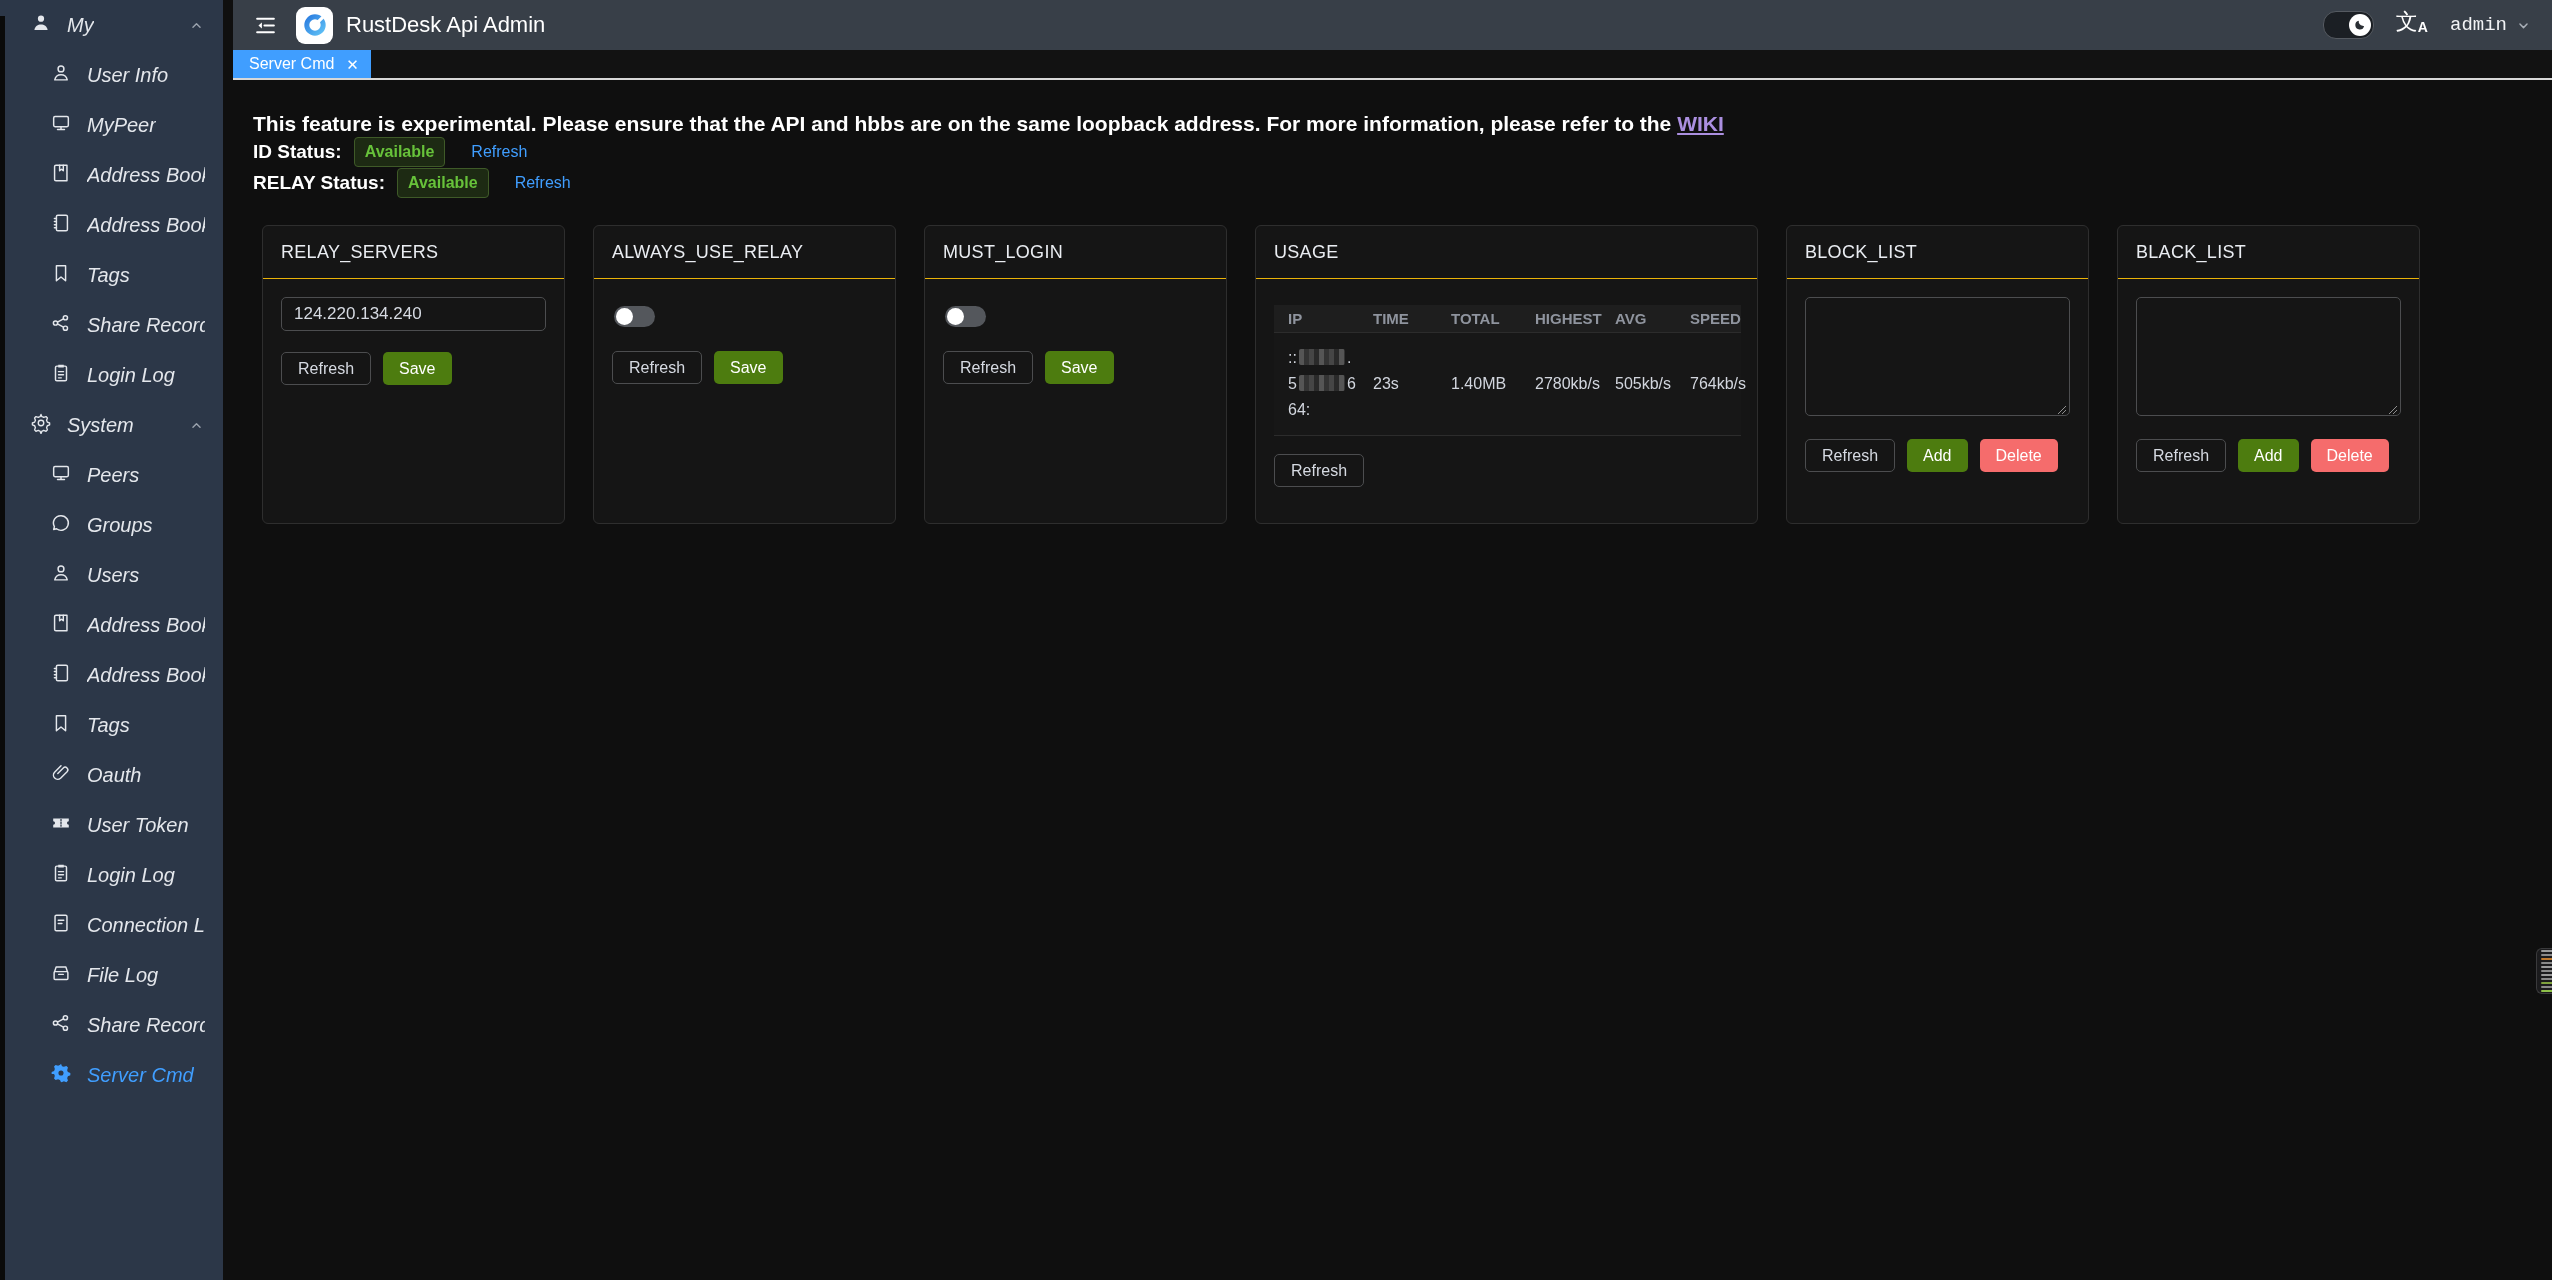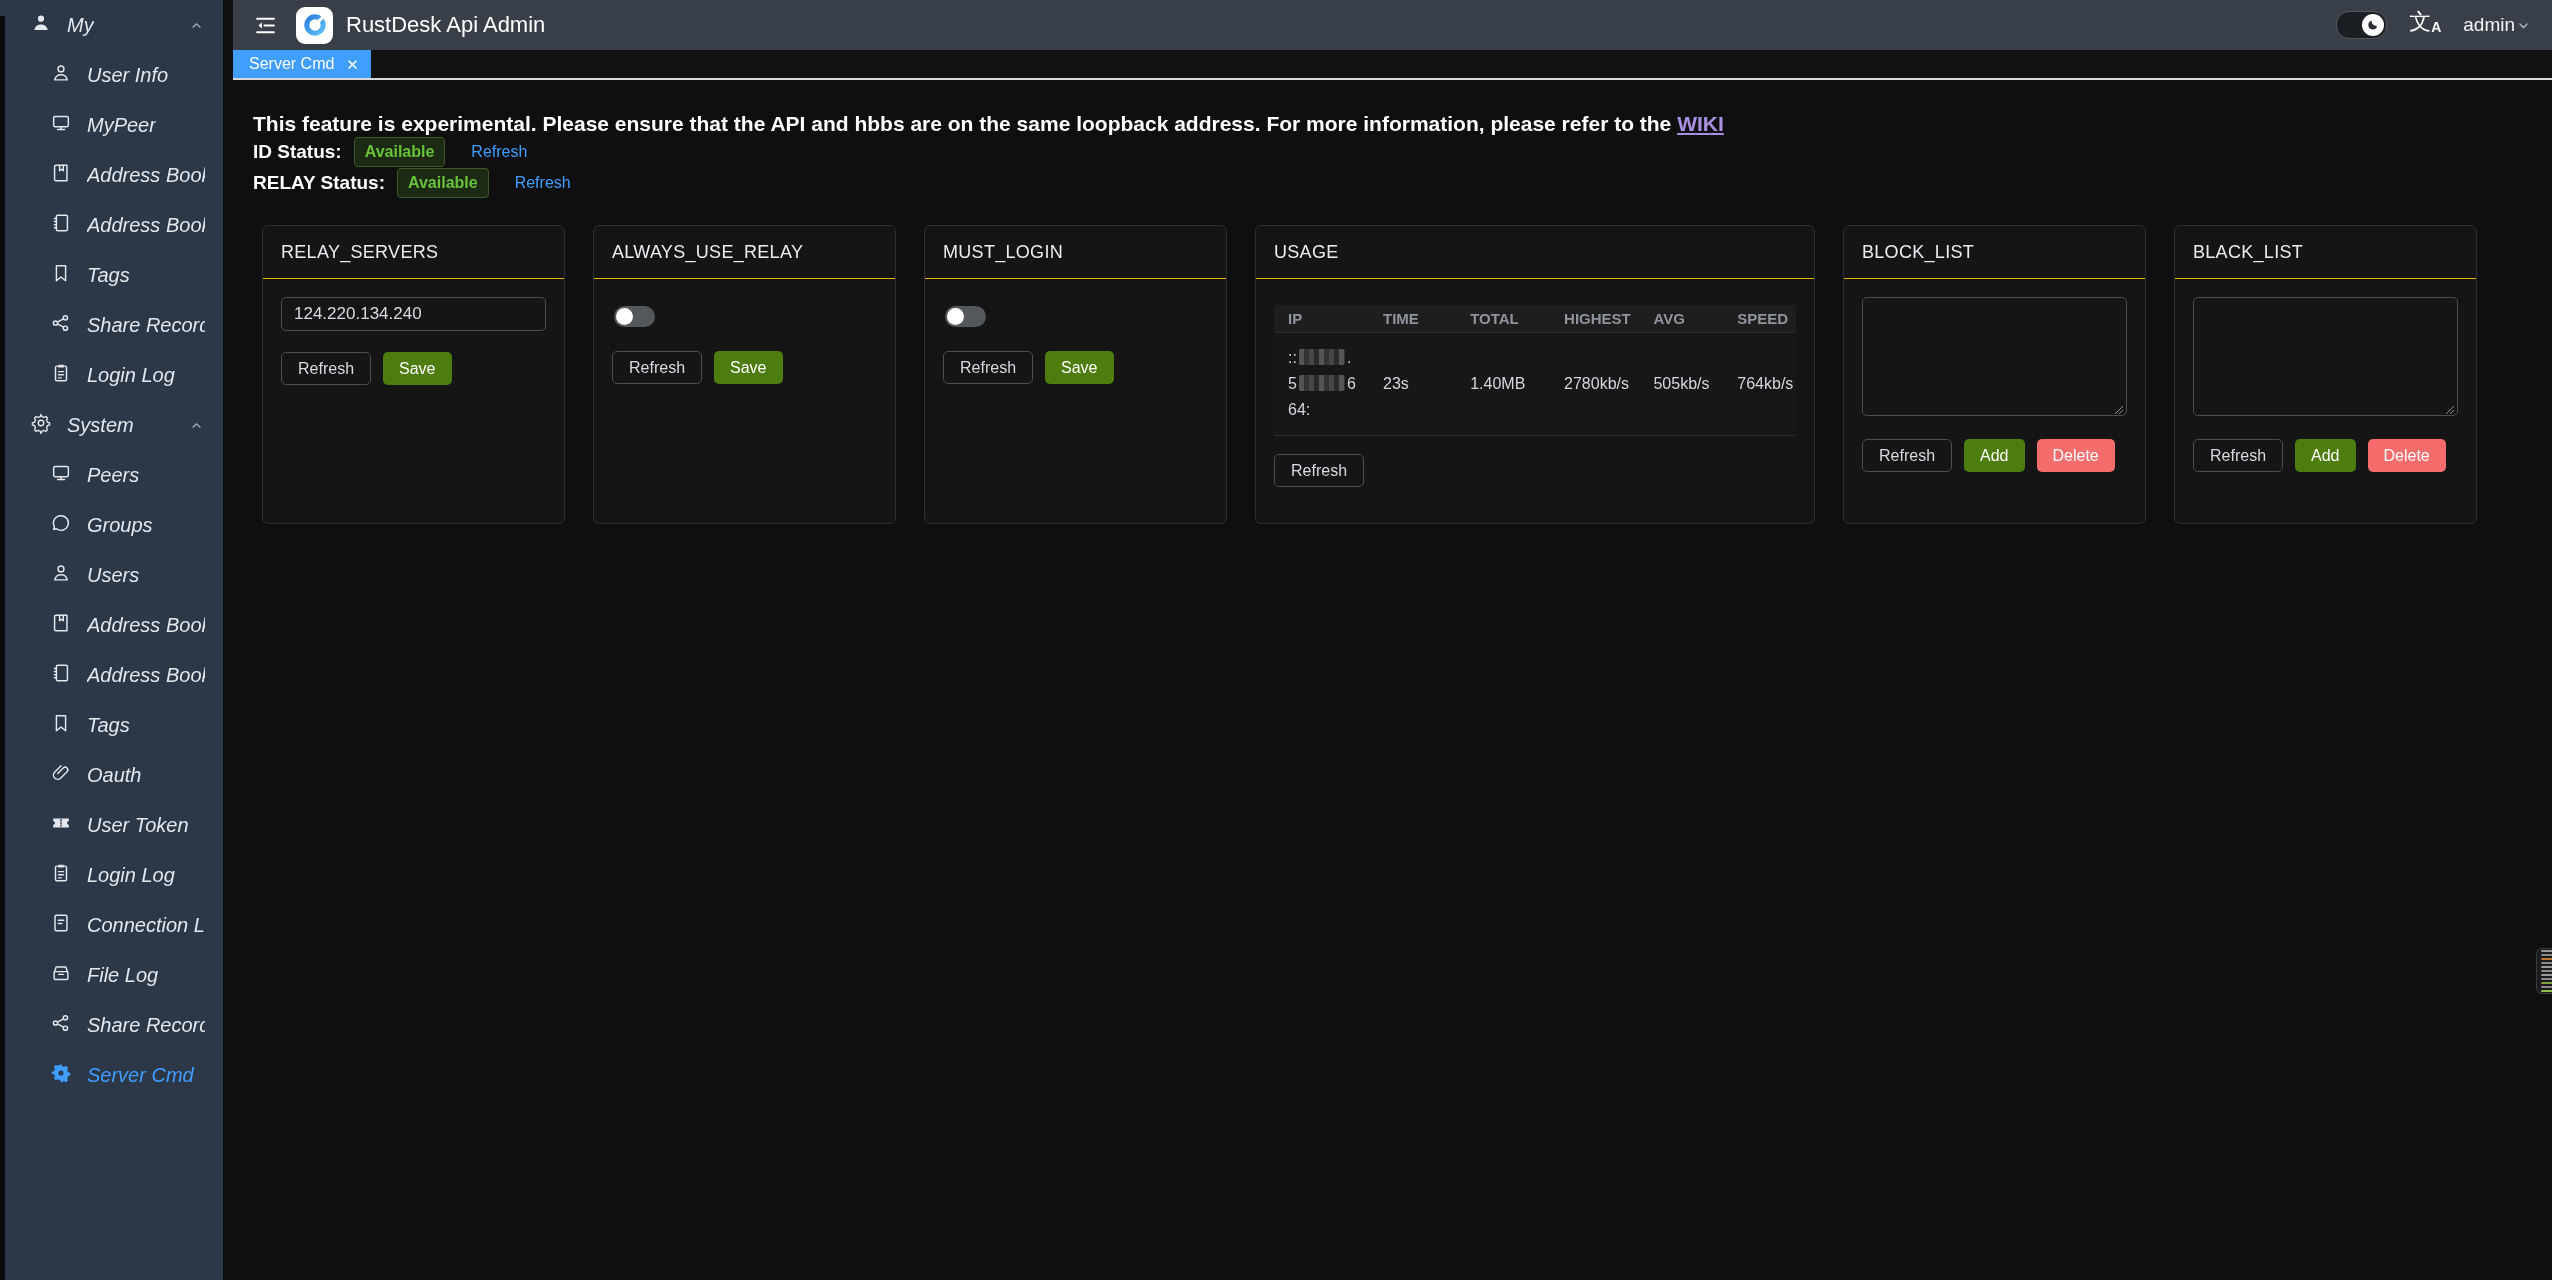--- a/index.html
+++ b/index.html
@@ -29,21 +29,21 @@
     display:flex;align-items:center;justify-content:center;}
   .app-title{font-size:22px;color:#fff;}
   .top-right{margin-left:auto;display:flex;gap:22px;padding-right:4px;}
   .dm-switch{width:49px;height:26px;border-radius:13px;background:#1b1f24;border:1px solid #555a61;
     position:relative;cursor:pointer;}
   .dm-knob{width:22px;height:22px;border-radius:50%;background:#fff;position:absolute;right:2px;top:2px;
     display:flex;align-items:center;justify-content:center;}
   .dm-knob svg{width:14px;height:14px;}
   .lang{color:#fff;font-size:22px;line-height:1;cursor:pointer;user-select:none;}
   .lang .sub{font-size:14px;vertical-align:-3px;font-weight:700;}
-  .user-menu{display:flex;align-items:center;cursor:pointer;}
+  .user-menu{display:flex;align-items:center;gap:8px;cursor:pointer;font-family:Liberation Mono, monospace;}
   .user-name{color:#f2f3f5;font-size:19px;}
   .user-menu .chev-d{color:#aab0b8;display:flex;}
   .user-menu .chev-d svg{width:17px;height:17px;}
   
   .tabstrip{height:28px;background:#121212;border-bottom:2px solid #d8d8d8;display:flex;align-items:stretch;}
   .wtab{background:#409eff;color:#fff;display:flex;align-items:center;gap:12px;padding:0 12px 0 16px;
     font-size:16px;cursor:pointer;}
   .wtab .x{font-size:15px;line-height:1;cursor:pointer;}
   
   .content{padding:32px 20px 0 20px;}
@@ -56,21 +56,21 @@
   
   .vtabs{display:flex;margin-top:26px;border-bottom:1px solid #2b2b2b;align-items:flex-end;}
   .vtab{height:37px;display:flex;align-items:center;padding:0 21px;font-size:18px;cursor:pointer;
     border:1px solid #2b2b2b;margin-bottom:-1px;box-sizing:border-box;background:transparent;}
   .vtab.active{color:#409eff;background:#0f0f0f;border-bottom-color:#0f0f0f;}
   .vtab.inactive{color:#dfe2e8;border-left:none;border-bottom:none;margin-bottom:0;}
   
   .cards{display:flex;gap:28px;margin-top:27px;margin-left:9px;align-items:flex-start;}
   .card{background:#151515;border:1px solid #2e2e2e;border-radius:6px;height:299px;box-sizing:border-box;flex:none;}
   .card.w-sm{width:303px;}
-  .card.w-lg{width:560px;}
+  .card.w-lg{width:503px;}
   .card-h{height:52px;padding:0 18px;display:flex;align-items:center;border-bottom:1px solid #eab308;
     font-size:18px;color:#eaedf2;letter-spacing:.3px;}
   .card-b{padding:18px;}
   .text-input{width:100%;height:34px;box-sizing:border-box;background:transparent;border:1px solid #4c4d4f;
     border-radius:5px;color:#d6dae2;font-size:17px;padding:0 12px;outline:none;
     font-family:"Liberation Sans","DejaVu Sans",sans-serif;}
   .btn-row{display:flex;gap:12px;margin-top:21px;}
   .btn{height:33px;padding:0 16px;border-radius:5px;font-size:16px;cursor:pointer;
     font-family:"Liberation Sans","DejaVu Sans",sans-serif;}
   .btn.ghost{background:transparent;border:1px solid #4c4d4f;color:#d6dae2;}

